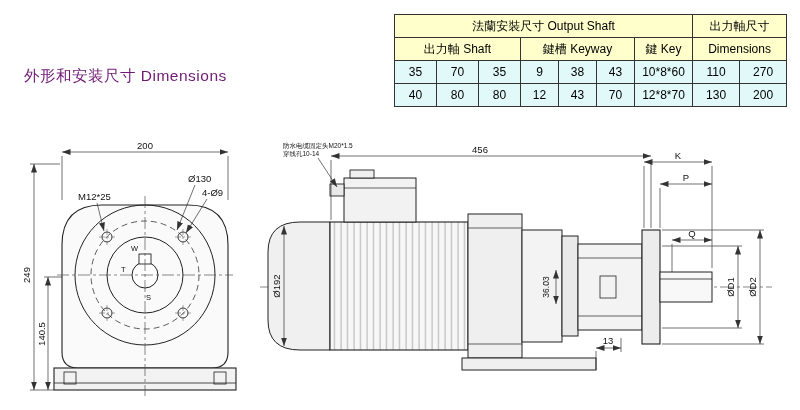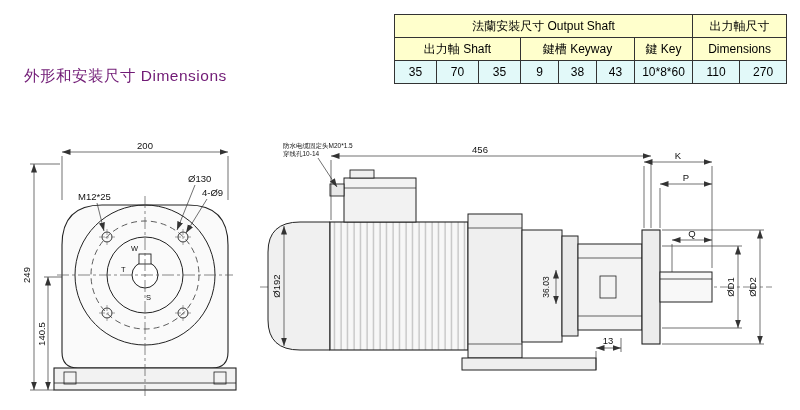--- a/index.html
+++ b/index.html
@@ -60,20 +60,31 @@
     <td class="dat">35</td>
     <td class="dat">70</td>
     <td class="dat">35</td>
     <td class="dat">9</td>
     <td class="dat">38</td>
     <td class="dat">43</td>
     <td class="dat">10*8*60</td>
     <td class="dat">110</td>
     <td class="dat">270</td>
   </tr>
+  <tr>
+    <td class="dat">40</td>
+    <td class="dat">80</td>
+    <td class="dat">80</td>
+    <td class="dat">12</td>
+    <td class="dat">43</td>
+    <td class="dat">70</td>
+    <td class="dat">12*8*70</td>
+    <td class="dat">130</td>
+    <td class="dat">200</td>
+  </tr>
 </tbody>
   </table>
 
 <div class="drawing-wrap">
 <svg width="800" height="272" viewBox="0 0 800 272">
   <defs>
     <marker id="mE" orient="auto" markerWidth="9" markerHeight="8" refX="8.5" refY="3" markerUnits="userSpaceOnUse">
       <path d="M0,0L8.5,3L0,6Z" fill="#333"></path>
     </marker>
     <marker id="mS" orient="auto-start-reverse" markerWidth="9" markerHeight="8" refX="8.5" refY="3" markerUnits="userSpaceOnUse">

